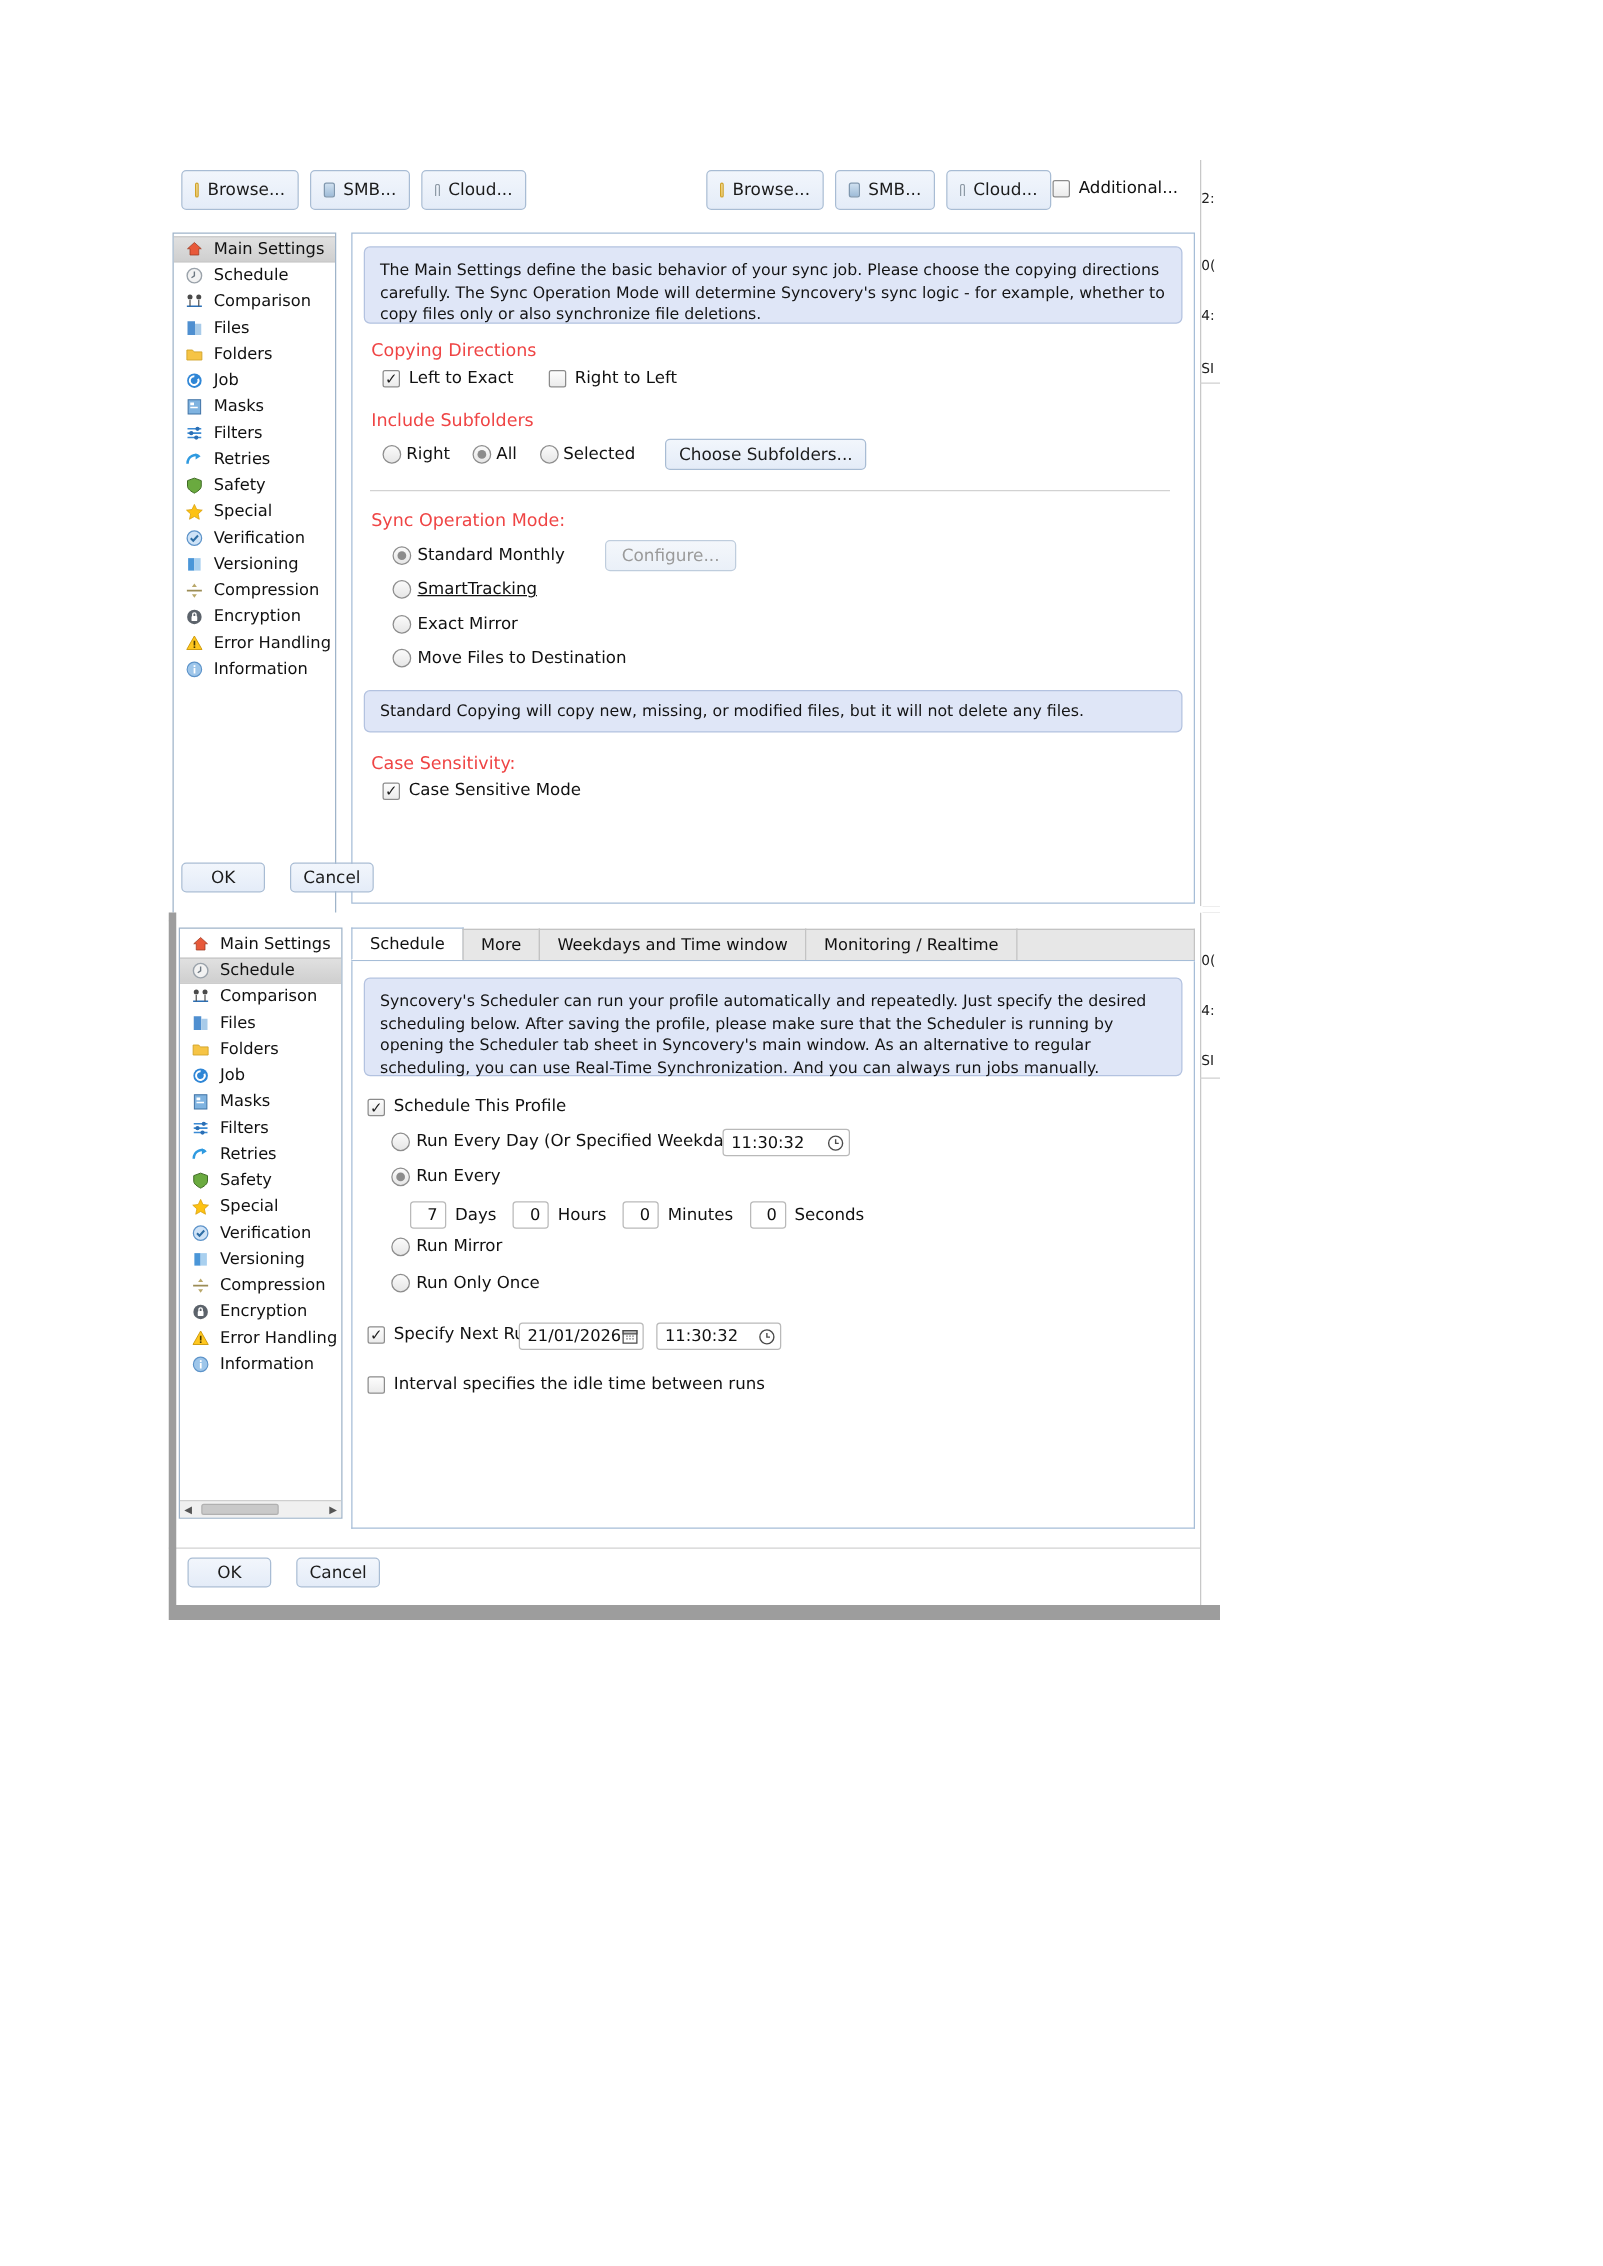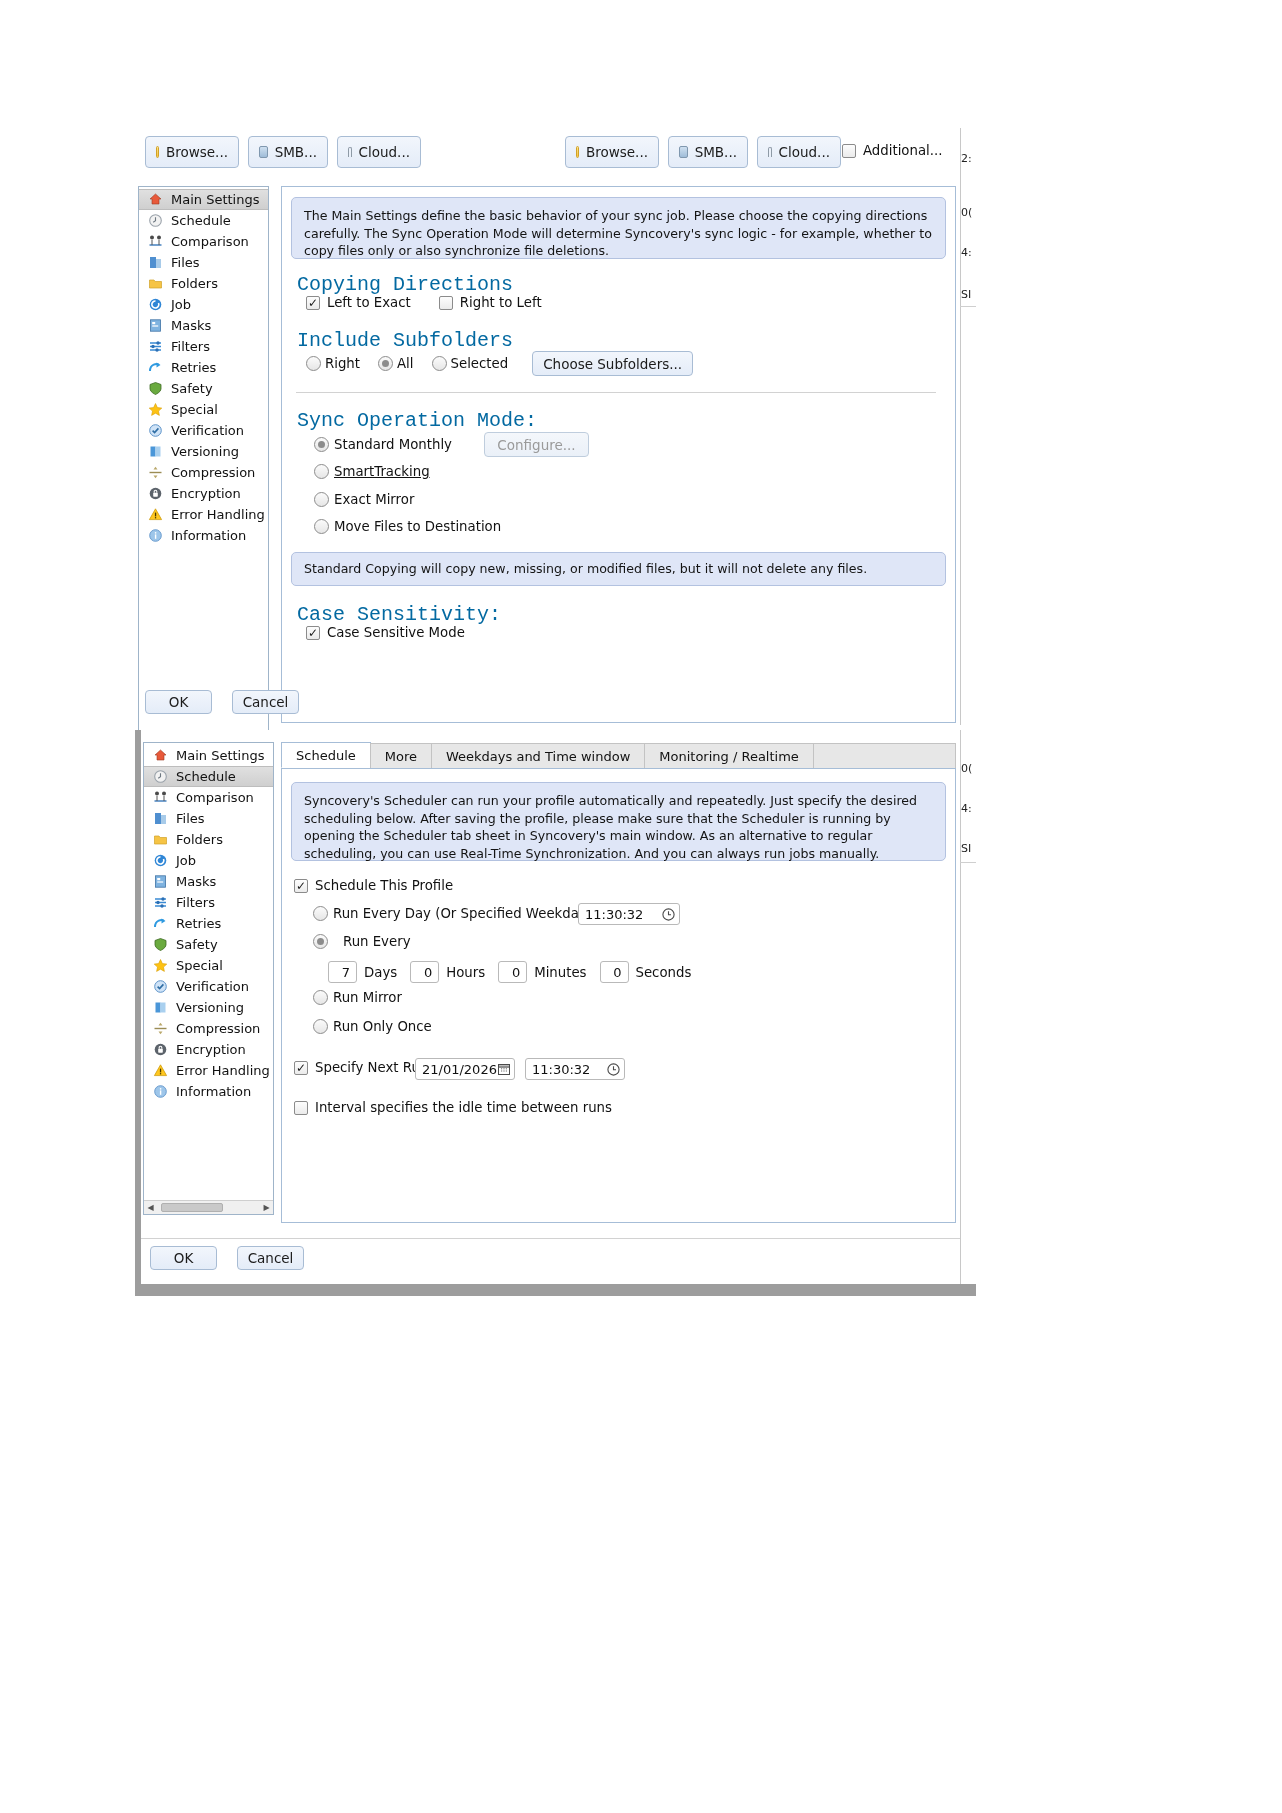--- a/index.html
+++ b/index.html
@@ -102,21 +102,21 @@
     border-radius: 3px;
     font-size: 13px;
     color: #111;
     display: flex;
     align-items: center;
     padding: 0 6px;
     height: 22px;
   }
   .field.num { justify-content: flex-end; }
 
-  .grouplabel { font-size: 20px; color: #0369a1; font-family: Liberation Mono, monospace; }
+  .grouplabel { font-size: 14px; color: #ef4444; }
 
   .sep { height: 1px; background: #d2d2d2; }
 
   
   .tabs { display: flex; align-items: flex-end; height: 26px; border-bottom: 1px solid #a6bdd7; }
   .tab {
     font-size: 13px; color: #111;
     padding: 0 14px; height: 25px;
     display: flex; align-items: center;
     background: #e7e7e7;
@@ -633,21 +633,21 @@
       <div class="field" style="position:absolute; left:296px; top:134px; width:102px; justify-content:space-between; padding-right:3px;">
         <span>11:30:32</span>
         <span style="display:inline-flex;">
           <svg width="15" height="15" viewBox="0 0 15 15">
               <circle cx="7.5" cy="7.5" r="5.6" fill="#fff" stroke="#4a4a4a" stroke-width="1.1"></circle>
               <path d="M7.5 4.3 V7.7 H10" stroke="#4a4a4a" stroke-width="1.1" fill="none"></path>
             </svg>
         </span>
       </div>
 
-      <label class="ctl-row" style="position:absolute; left:31px; top:165px; gap:15px;">
+      <label class="ctl-row" style="position:absolute; left:31px; top:165px; gap:5px;">
         <span class="radio">
             <span class="dot"></span>
           </span>
         <span>Run Every</span>
       </label>
 
       <div style="position:absolute; left:46px; top:192px; display:flex; align-items:center; gap:7px; font-size:13.3px; color:#111;">
         <span class="field num" style="width:29px;">7</span>
         <span>Days</span>
         <span class="field num" style="width:29px; margin-left:6px;">0</span>

